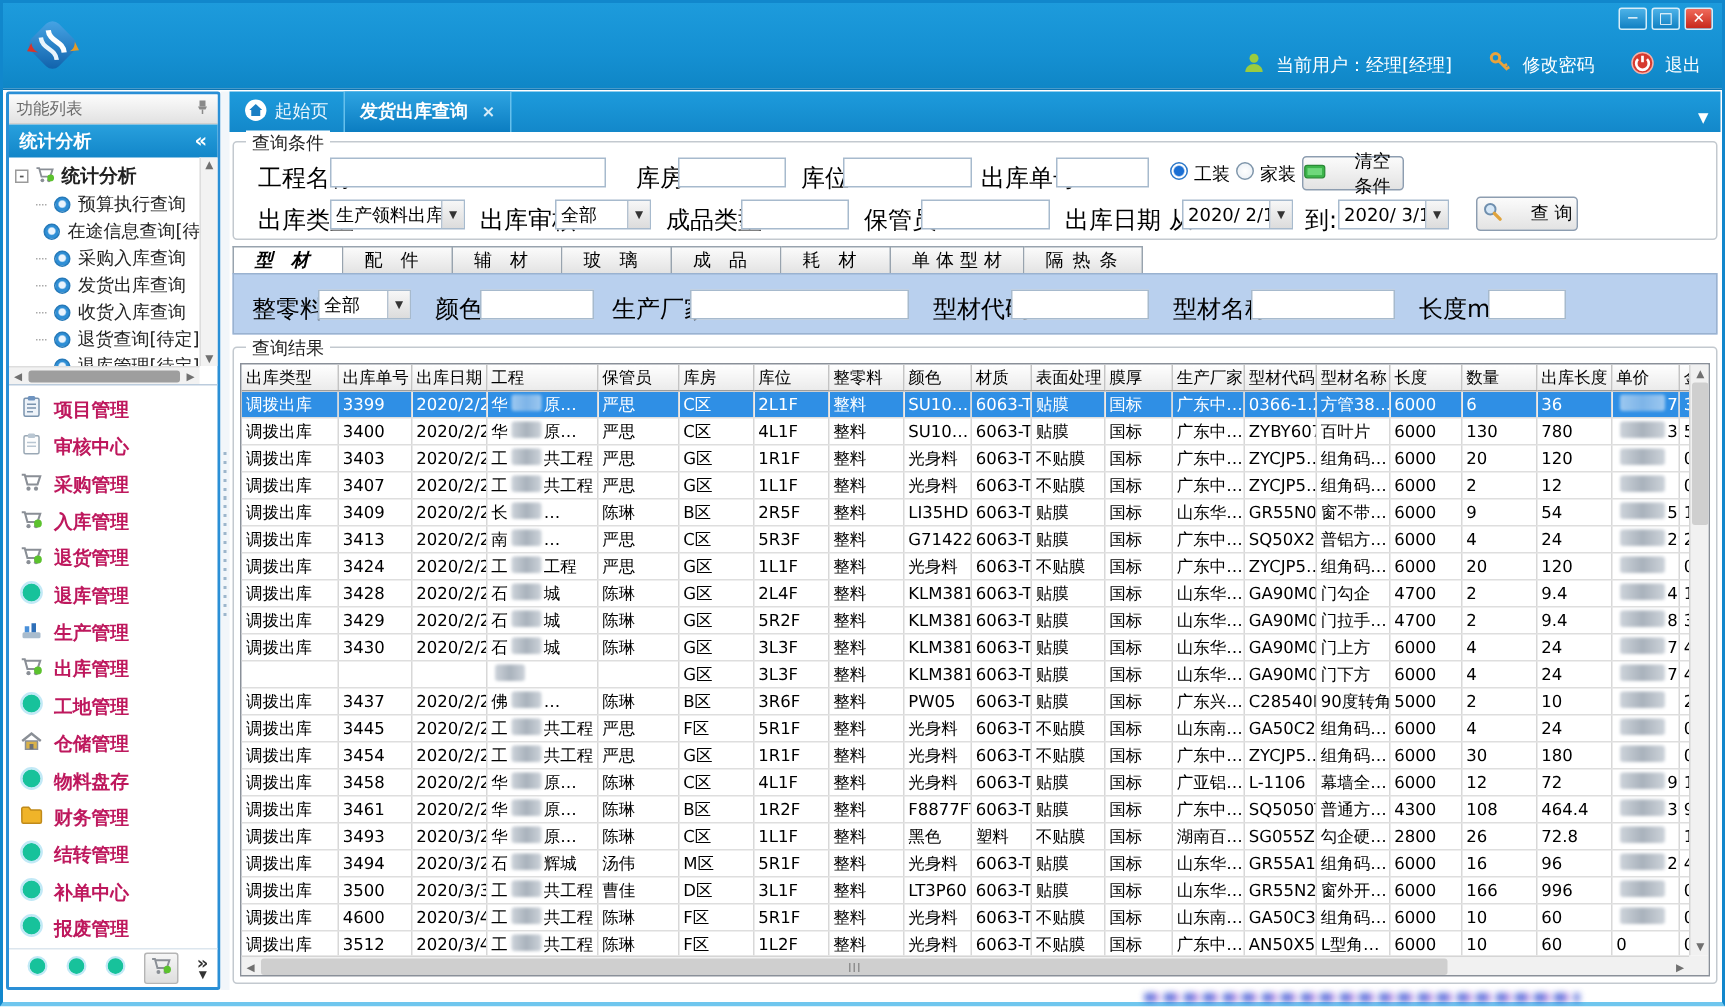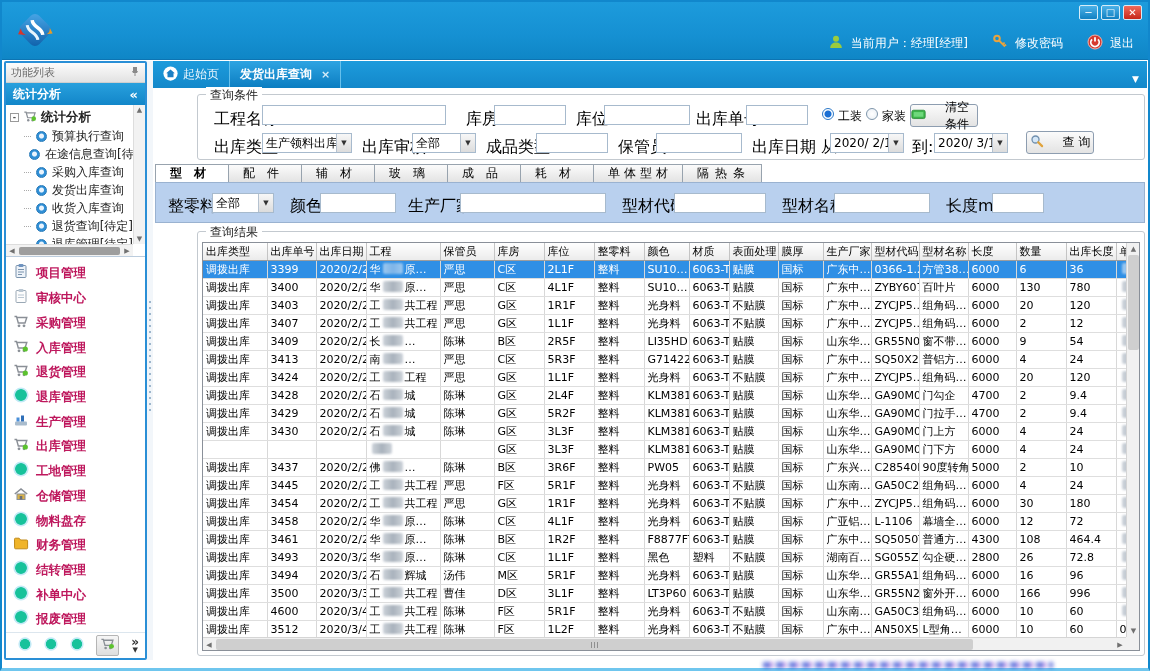--- a/index.html
+++ b/index.html
@@ -58,21 +58,21 @@
   .more .tiny { font-size:7px; display:block; }
 
   
   .tabstrip { position:absolute; left:0; right:0; top:0; height:27px; background:linear-gradient(#1d9bdc,#1388ca); display:flex; align-items:flex-end; }
   .tab { height:27px; display:flex; align-items:center; gap:5px; padding:0 10px; color:#eaf6fd; font-size:12px; cursor:pointer; }
   .tab.active { background:linear-gradient(#2ea4e2,#0b7dc1); color:#fff; font-weight:bold; border-left:1px solid #66c0ec; border-right:1px solid #66c0ec; }
   .tab .x { font-size:11px; color:#d6ecf8; margin-left:4px; }
   .tabstrip .endarrow { margin-left:auto; color:#fff; font-size:9px; padding:0 8px 4px 0; cursor:pointer; }
 
   
-  .groupbox { position:absolute; border:1px solid #c3c9cf; border-radius:3px; background:#fff;margin-left:42px; }
+  .groupbox { position:absolute; border:1px solid #c3c9cf; border-radius:3px; background:#fff; }
   .legend { position:absolute; top:-8px; left:8px; background:#fff; padding:0 4px; font-size:12px; color:#222; }
 
   .qbox { left:2px; right:2px; top:33px; height:66px; }
   .f-label { position:absolute; font-size:16px; color:#000; white-space:nowrap; }
   .f-input { position:absolute; height:20px; border:1px solid #a7bacd; background:#fff; font-size:12px; padding:0 3px; }
   .dropdown { position:absolute; height:20px; border:1px solid #a7bacd; background:#fff; display:flex; align-items:center; font-size:12px; cursor:pointer; }
   .dropdown .val { flex:1; padding:0 3px; white-space:nowrap; overflow:hidden; }
   .dropdown .arr { width:15px; align-self:stretch; background:linear-gradient(#f7f7f7,#dcdcdc); border-left:1px solid #b5c2d0;
     font-size:7px; color:#333; display:flex; align-items:center; justify-content:center; }
   .radio { position:absolute; display:flex; align-items:flex-start; gap:4px; font-size:12px; cursor:pointer; }
@@ -447,21 +447,21 @@
         <div class="btn" style="left:828px;top:36px;width:68px;">
           <span><svg width="14" height="14" viewBox="0 0 16 16">
                 <circle cx="6.3" cy="6.3" r="4" fill="#d5e7f7" stroke="#6f8fae" stroke-width="1.5"></circle>
                 <path d="M9.4 9.4 13.8 13.8" stroke="#e0a33c" stroke-width="2.6" stroke-linecap="round"></path>
               </svg></span>
           <span>查 询</span>
         </div>
       </div>
 
       <div class="subtabs" id="subtabs">
-          <div class="subtab active" style="letter-spacing:12px;padding-left:14px;">型材</div>
+          <div class="subtab active" style="letter-spacing:12px;padding-left:14px;font-style:italic;">型材</div>
           <div class="subtab" style="letter-spacing:12px;padding-left:14px;">配件</div>
           <div class="subtab" style="letter-spacing:12px;padding-left:14px;text-align:center;">辅材</div>
           <div class="subtab" style="letter-spacing:12px;padding-left:14px;">玻璃</div>
           <div class="subtab" style="letter-spacing:12px;padding-left:14px;">成品</div>
           <div class="subtab" style="letter-spacing:12px;padding-left:14px;">耗材</div>
           <div class="subtab" style="letter-spacing:4px;padding-left:14px;">单体型材</div>
           <div class="subtab" style="letter-spacing:6px;padding-left:14px;">隔热条</div>
         </div>
       <div class="bluebar">
         <span class="f-label" style="left:12px;">整零料</span>

